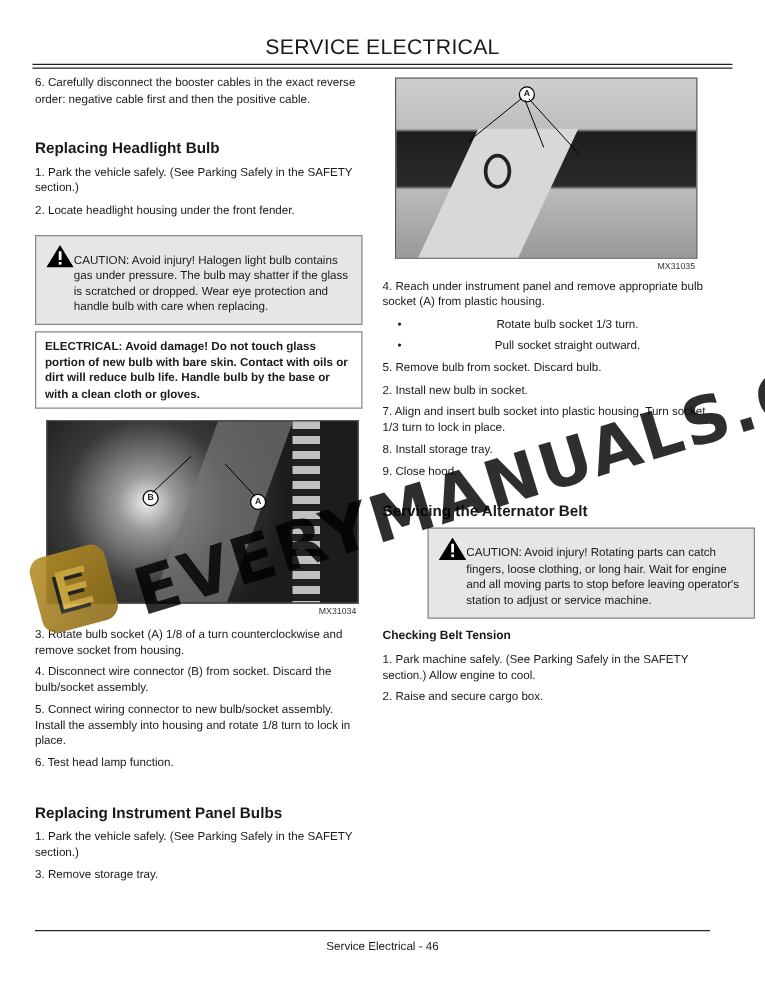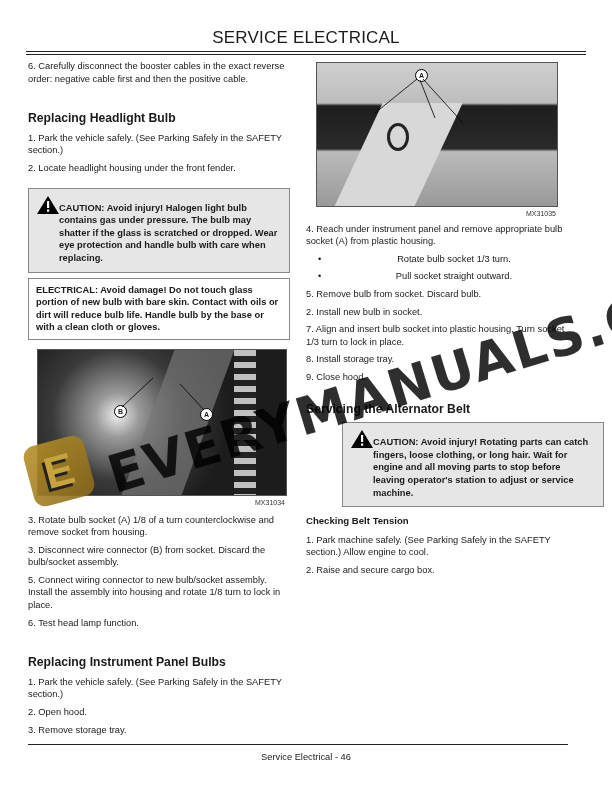--- a/index.html
+++ b/index.html
@@ -9,21 +9,21 @@
          font-weight: normal; font-size: 17px; letter-spacing: 0.2px; }
   .rule-top { position: absolute; left: 26px; width: 560px; border-top: 1.5px solid #222; }
   .rule-top.a { top: 51px; } .rule-top.b { top: 54px; }
   .col { position: absolute; top: 60px; font-size: 9.3px; line-height: 12.6px; }
   .col.left { left: 28px; width: 262px; }
   .col.right { left: 306px; width: 268px; }
   p { margin: 0 0 5px 0; }
   h2 { font-size: 12.2px; font-weight: bold; margin: 0 0 7px 0; }
   h3 { font-size: 9.6px; font-weight: bold; margin: 0 0 6px 0; }
   .caution { background: #e6e6e6; border: 1px solid #888; padding: 7px 8px 7px 8px;
-         font-weight: bold; font-size: 9.3px; line-height: 12.6px; position: relative; }
+         font-weight: normal; font-size: 9.3px; line-height: 12.6px; position: relative; }
   .caution .body { padding-left: 22px; text-indent: -22px; }
   .warn-tri { display: inline-block; width: 22px; height: 18px; vertical-align: -3px; }
   .important { border: 1px solid #888; padding: 5px 7px; font-weight: bold; font-size: 9.3px;
          line-height: 12.6px; background: #fff; }
   .photo { position: relative; background: #333; border: 1px solid #555; overflow: hidden; }
   .caption { text-align: right; font-size: 7px; color: #333; margin-top: 1px; }
   .callout { position: absolute; width: 11px; height: 11px; border-radius: 50%; background: #fff;
          border: 1px solid #000; font-size: 7px; font-weight: bold; text-align: center; line-height: 11px; }
   .bullets { margin: 0 0 5px 0; padding-left: 0; list-style: none; text-align: center; }
   .bullets li { position: relative; padding-left: 28px; margin-bottom: 5px; }
@@ -73,27 +73,26 @@
     <div class="callout" style="left:76px;top:55px;">B</div>
     <div class="callout" style="left:162px;top:58px;">A</div>
     <svg style="position:absolute;left:0;top:0" width="248" height="145">
       <line x1="84" y1="57" x2="115" y2="28" stroke="#000" stroke-width="0.8"></line>
       <line x1="166" y1="60" x2="142" y2="34" stroke="#000" stroke-width="0.8"></line>
     </svg>
   </div>
   <div class="caption" style="width:248px;margin-left:9px;">MX31034</div>
   <div style="height:4px"></div>
   <p>3.  Rotate bulb socket (A) 1/8 of a turn counterclockwise and remove socket from housing.</p>
-  <p>3.  Disconnect wire connector (B) from socket. Discard the bulb/socket assembly.</p>
+  <p>4.  Disconnect wire connector (B) from socket. Discard the bulb/socket assembly.</p>
   <p>5.  Connect wiring connector to new bulb/socket assembly. Install the assembly into housing and rotate 1/8 turn to lock in place.</p>
   <p>6.  Test head lamp function.</p>
   <div style="height:22px"></div>
   <h2>Replacing Instrument Panel Bulbs</h2>
   <p>1.  Park the vehicle safely. (See Parking Safely in the SAFETY section.)</p>
-  <p>2.  Open hood.</p>
   <p>3.  Remove storage tray.</p>
 </div>
 
 <div class="col right" style="top:62px;">
   <div class="photo" style="width:240px;height:143px;margin-left:10px;
        background: linear-gradient(180deg,#cfcfcf 0,#bdbdbd 28%,#1e1e1e 30%,#2a2a2a 60%,#bbb 62%,#999 100%);">
     <div style="position:absolute;left:40px;top:40px;width:80px;height:110px;background:#d8d8d8;transform:skewX(-25deg);"></div>
     <div style="position:absolute;left:70px;top:60px;width:16px;height:22px;border:3px solid #222;border-radius:50%;"></div>
     <div class="callout" style="left:98px;top:6px;">A</div>
     <svg style="position:absolute;left:0;top:0" width="240" height="143">

